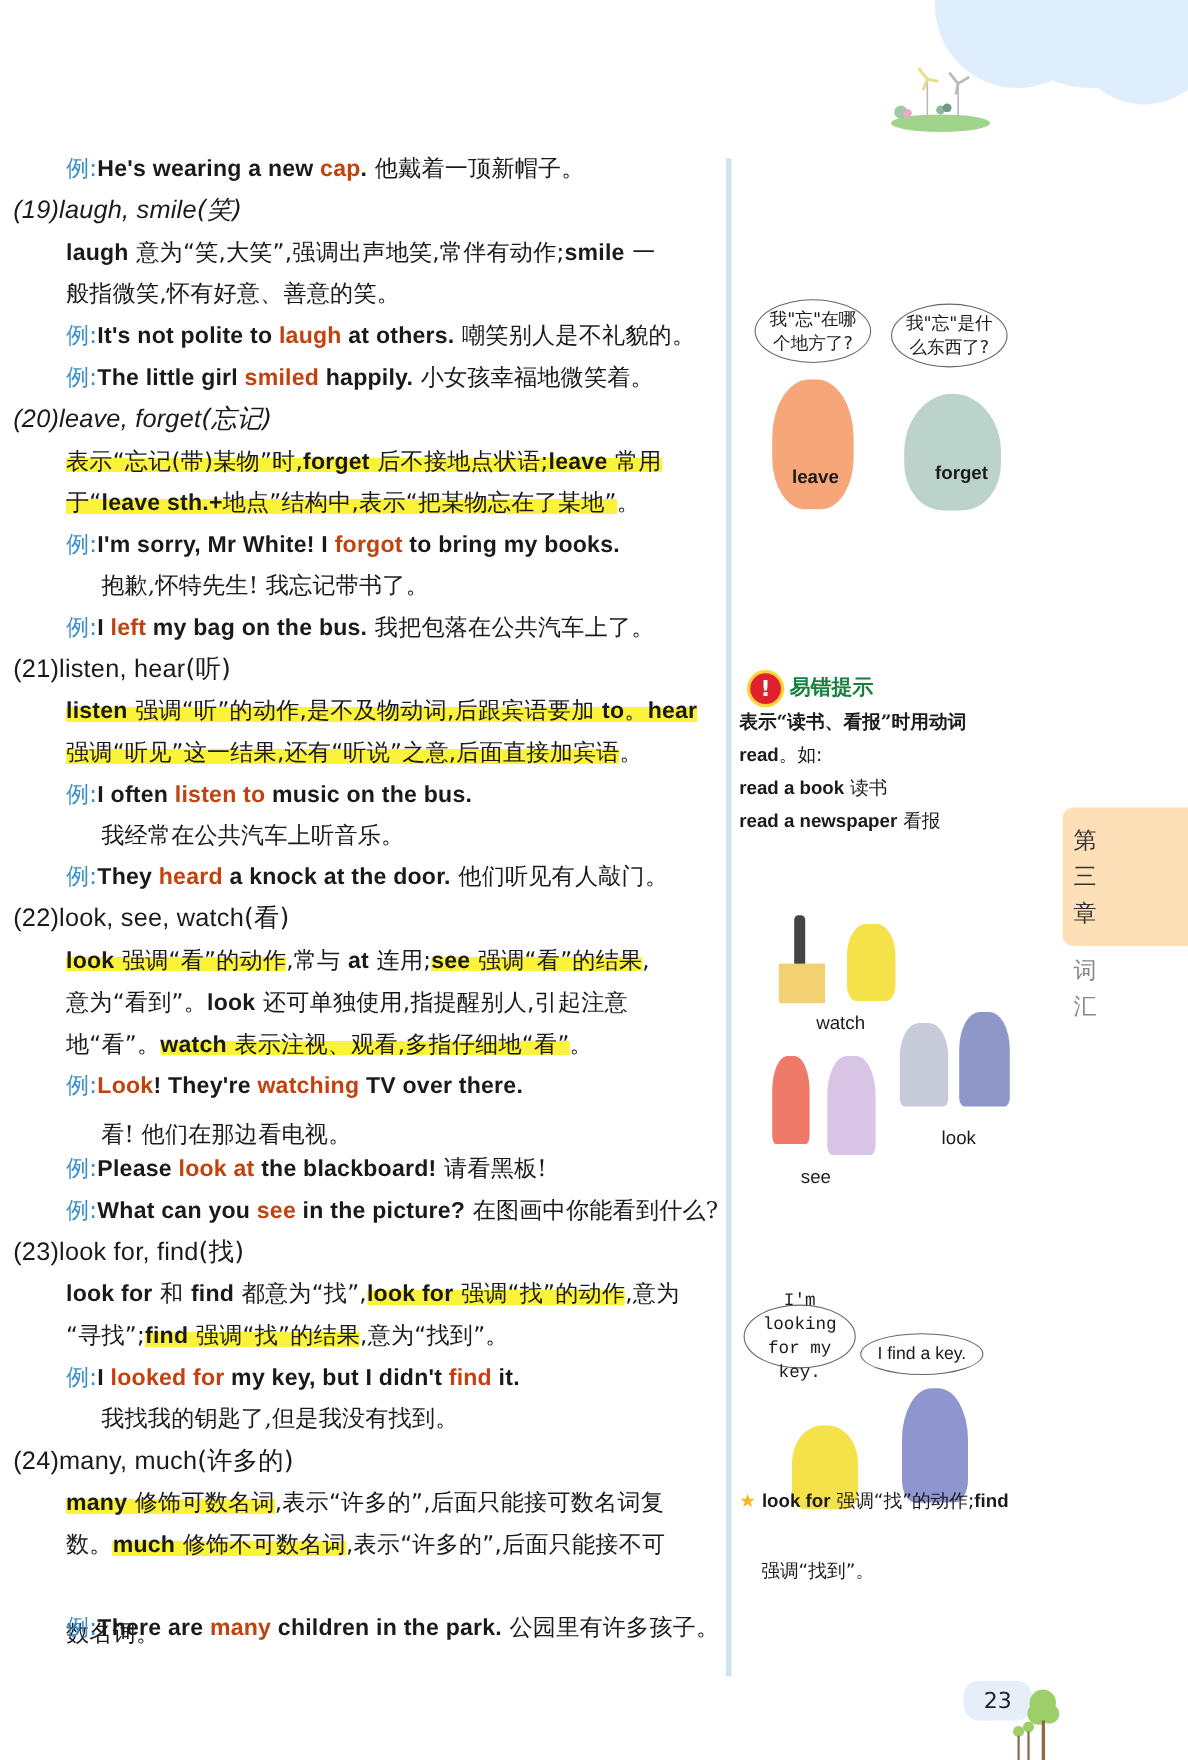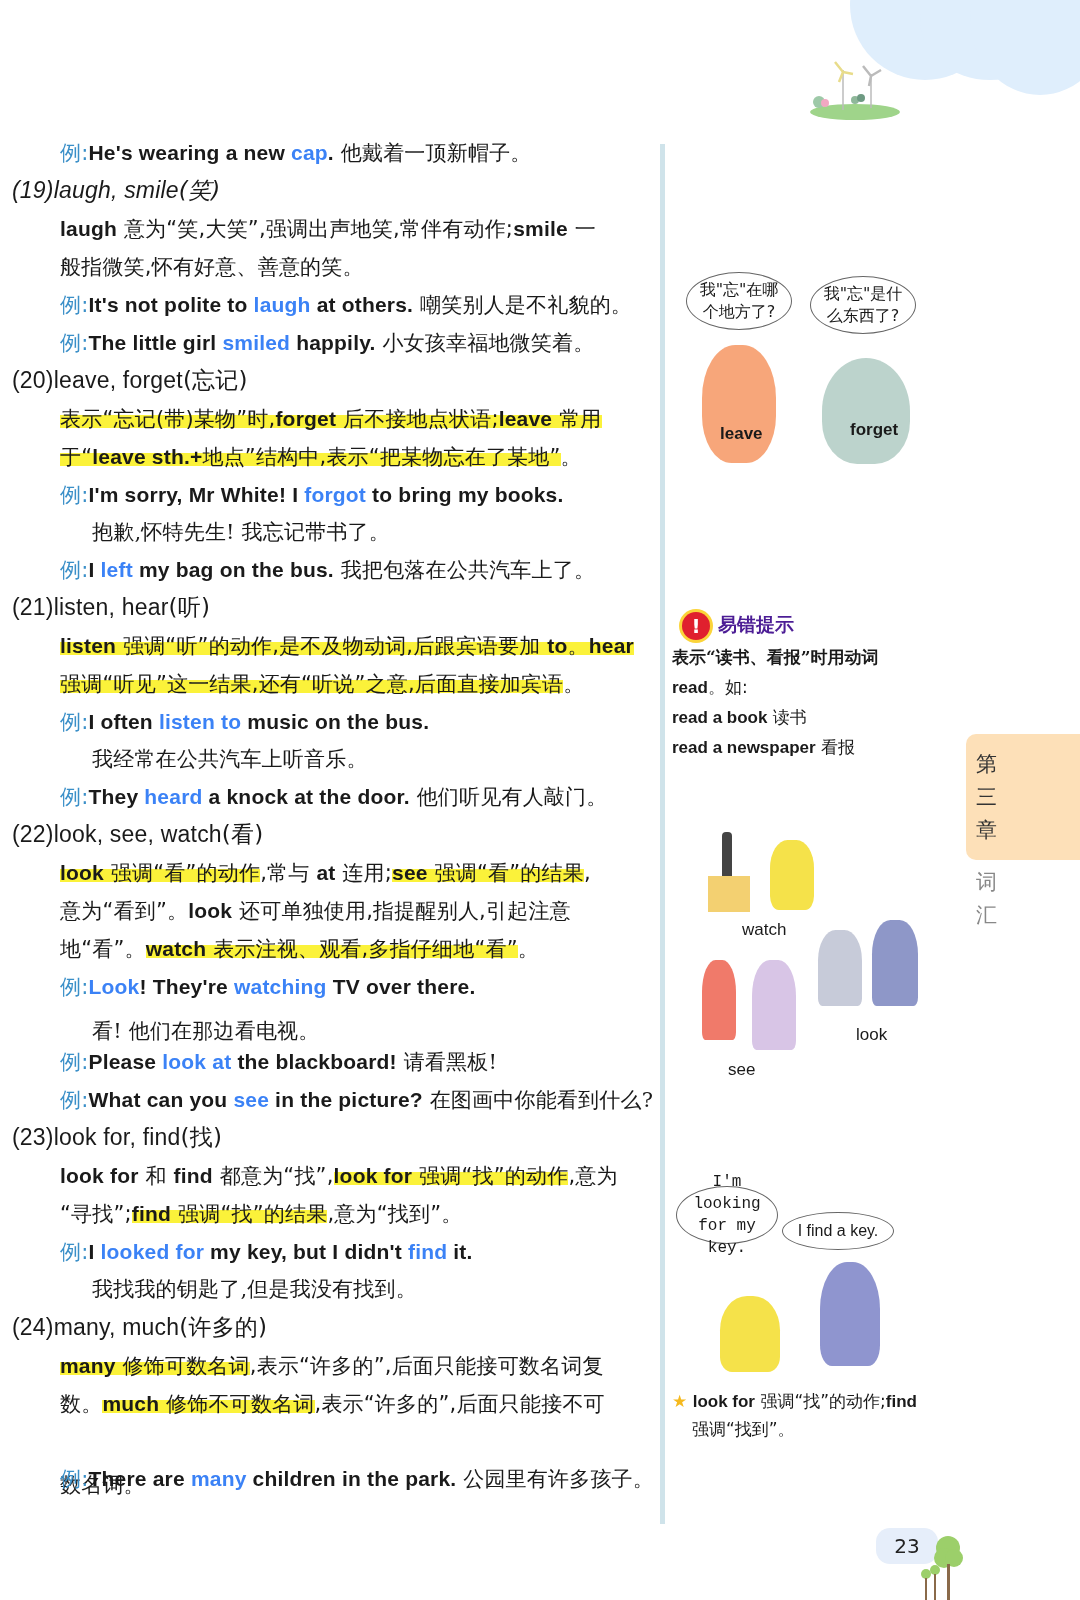--- a/index.html
+++ b/index.html
@@ -16,34 +16,34 @@
     position: absolute; white-space: nowrap; font-size: 21px; line-height: 30px;
     letter-spacing: 0.2px;
   }
   .heading { left: 12px; font-size: 23px; font-family: "Liberation Sans", sans-serif; }
   .body-line { left: 60px; font-family: "Liberation Sans", sans-serif; font-weight: bold; }
   .body-line .zh, .heading .zh { font-weight: normal; font-family: "DejaVu Sans", sans-serif; }
   .ex { left: 60px; font-family: "Liberation Sans", sans-serif; font-weight: bold; }
   .ex .zh { font-weight: normal; font-family: "DejaVu Serif", serif; }
   .ex-cn { left: 92px; font-family: "DejaVu Serif", serif; }
   .ex-label { color: #3a8fc8; font-weight: normal; font-family: "DejaVu Sans", sans-serif; }
-  .kw { color: #3b82f6; }
+  .kw { color: #c2410c; }
   .hl { background: linear-gradient(to bottom, transparent 35%, #fbf23a 35%, #fbf23a 92%, transparent 92%); }
   .bold { font-weight: bold; font-family: "Liberation Sans", sans-serif; }
 
   
   .side { position: absolute; font-size: 17px; line-height: 30px; white-space: nowrap; }
   .bubble {
     position: absolute; border: 1.5px solid #666; border-radius: 50%;
     background: #fff; font-size: 16px; line-height: 22px; text-align: center;
     display: flex; align-items: center; justify-content: center;
   }
   .char { position: absolute; }
   .char-label { position: absolute; font-family: "Liberation Sans", sans-serif; font-weight: bold; font-size: 17px; }
-  .tip-title { position: absolute; left: 718px; top: 612px; color: #4c1d95; font-size: 19px; font-weight: bold; }
+  .tip-title { position: absolute; left: 718px; top: 612px; color: #15803d; font-size: 19px; font-weight: bold; }
   .alert-icon {
     position: absolute; left: 682px; top: 612px; width: 28px; height: 28px; border-radius: 50%;
     background: #e0202e; box-shadow: 0 0 0 3px #fbd43a; color: #fff; font-weight: bold; font-size: 20px;
     text-align: center; line-height: 28px;
   }
   .chapter-tab {
     position: absolute; left: 966px; top: 734px; width: 114px; height: 126px; background: #fde0b8;
     border-radius: 10px 0 0 10px;
   }
   .chapter-tab span, .chapter-sub span { display: block; font-size: 21px; line-height: 33px; }
@@ -89,21 +89,21 @@
   <div class="line body-line" style="top:252px;">
     <span class="zh">般指微笑,怀有好意、善意的笑。</span>
   </div>
   <div class="line ex" style="top:290px;">
     <span class="ex-label">例:</span><span>It's not polite to </span><span class="kw">laugh</span><span> at others.</span><span class="zh"> 嘲笑别人是不礼貌的。</span>
   </div>
   <div class="line ex" style="top:328px;">
     <span class="ex-label">例:</span><span>The little girl </span><span class="kw">smiled</span><span> happily.</span><span class="zh"> 小女孩幸福地微笑着。</span>
   </div>
 
-  <div class="line heading" style="top:365px;">
+  <div class="line heading" style="top:365px;font-style:italic;">
     <span>(20)leave, forget</span><span class="zh">(忘记)</span>
   </div>
   <div class="line body-line" style="top:404px;">
     <span class="hl"><span class="zh">表示“忘记(带)某物”时,</span><span>forget</span><span class="zh"> 后不接地点状语;</span><span>leave</span><span class="zh"> 常用</span></span>
   </div>
   <div class="line body-line" style="top:442px;">
     <span class="hl"><span class="zh">于“</span><span>leave sth.+</span><span class="zh">地点”结构中,表示“把某物忘在了某地”</span></span><span class="zh">。</span>
   </div>
   <div class="line ex" style="top:480px;">
     <span class="ex-label">例:</span><span>I'm sorry, Mr White!  I </span><span class="kw">forgot</span><span> to bring my books.</span>
@@ -225,21 +225,21 @@
     <div>
         <div>I'm looking</div>
         <div>for my key.</div>
       </div>
   </div>
   <div class="bubble" style="left:782px;top:1212px;width:110px;height:36px;font-family:'Liberation Sans',sans-serif;">
     <span>I find a key.</span>
   </div>
   <div class="char" style="left:720px;top:1296px;width:60px;height:76px;background:#f5e24a;border-radius:45% 45% 20% 20%;"></div>
   <div class="char" style="left:820px;top:1262px;width:60px;height:104px;background:#8f95cf;border-radius:45% 45% 20% 20%;"></div>
-  <div class="side" style="left:672px;top:1386px;">
+  <div class="side" style="left:672px;top:1350px;">
     <span style="color:#f5b91e;">★</span>
     <span class="bold">look for</span><span> 强调“找”的动作;</span><span class="bold">find</span>
   </div>
   <div class="side" style="left:692px;top:1414px;">强调“找到”。</div>
 </div>
 
 <div class="chapter-tab">
   <div class="inner">
     <span>第</span>
     <span>三</span>

